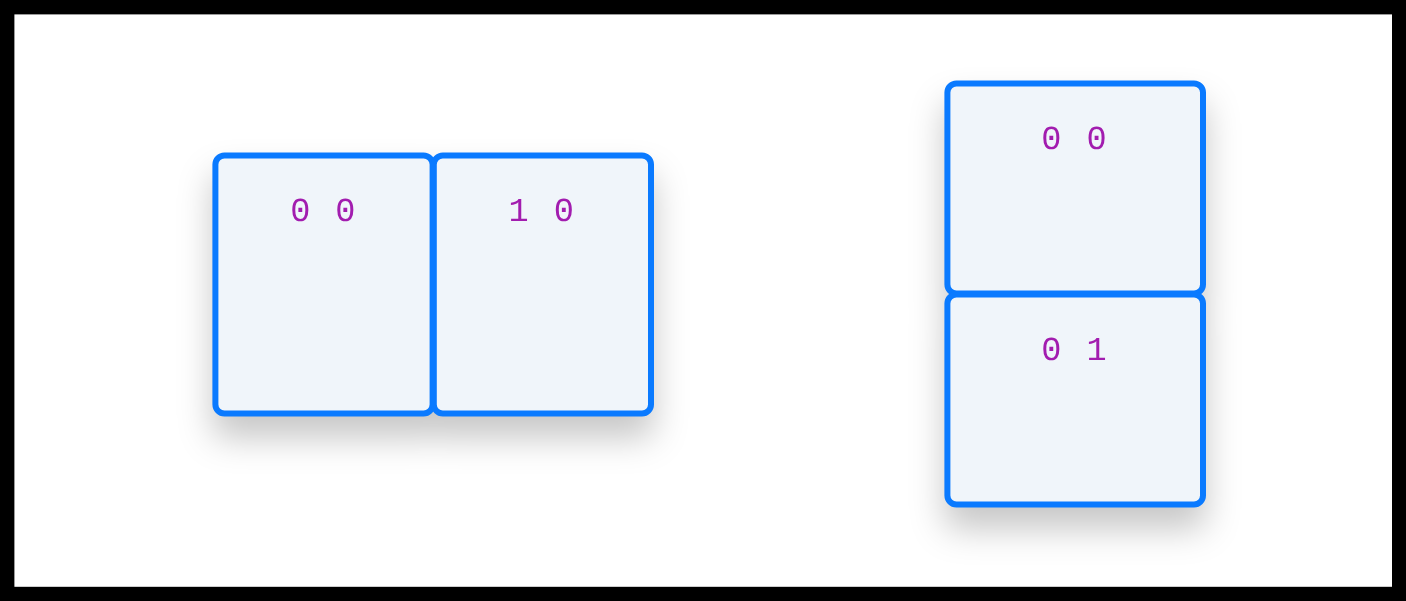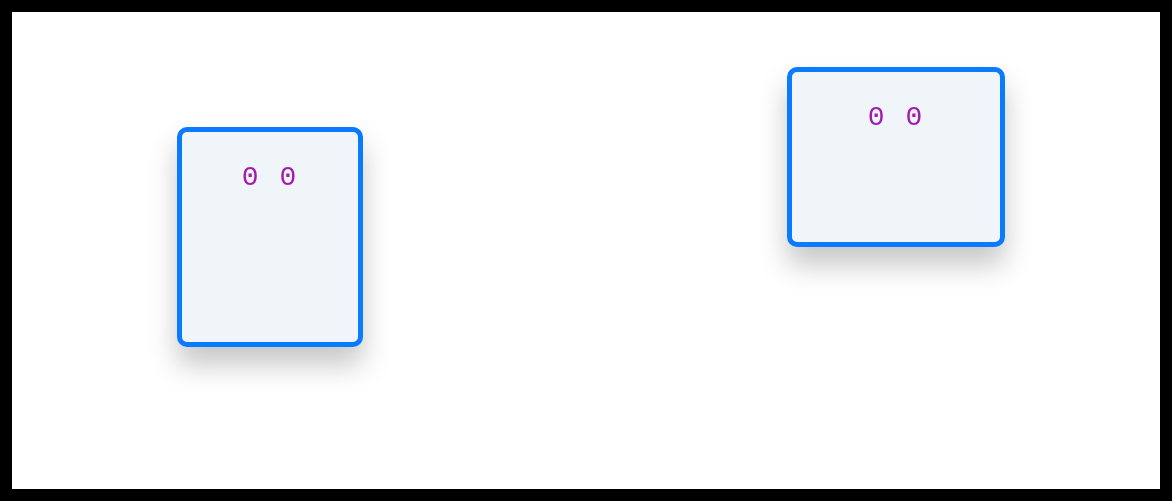--- a/index.html
+++ b/index.html
@@ -65,21 +65,27 @@
   </style>
 </head>
 <body>
 
 <div class="canvas">
 
   <div class="group group-row">
     <div class="box">
       <span>0 0</span>
     </div>
+    <div class="box">
+      <span>1 0</span>
+    </div>
   </div>
 
   <div class="group group-col">
     <div class="box">
       <span>0 0</span>
     </div>
+    <div class="box">
+      <span>0 1</span>
+    </div>
   </div>
 
 </div>
 
 </body></html>

